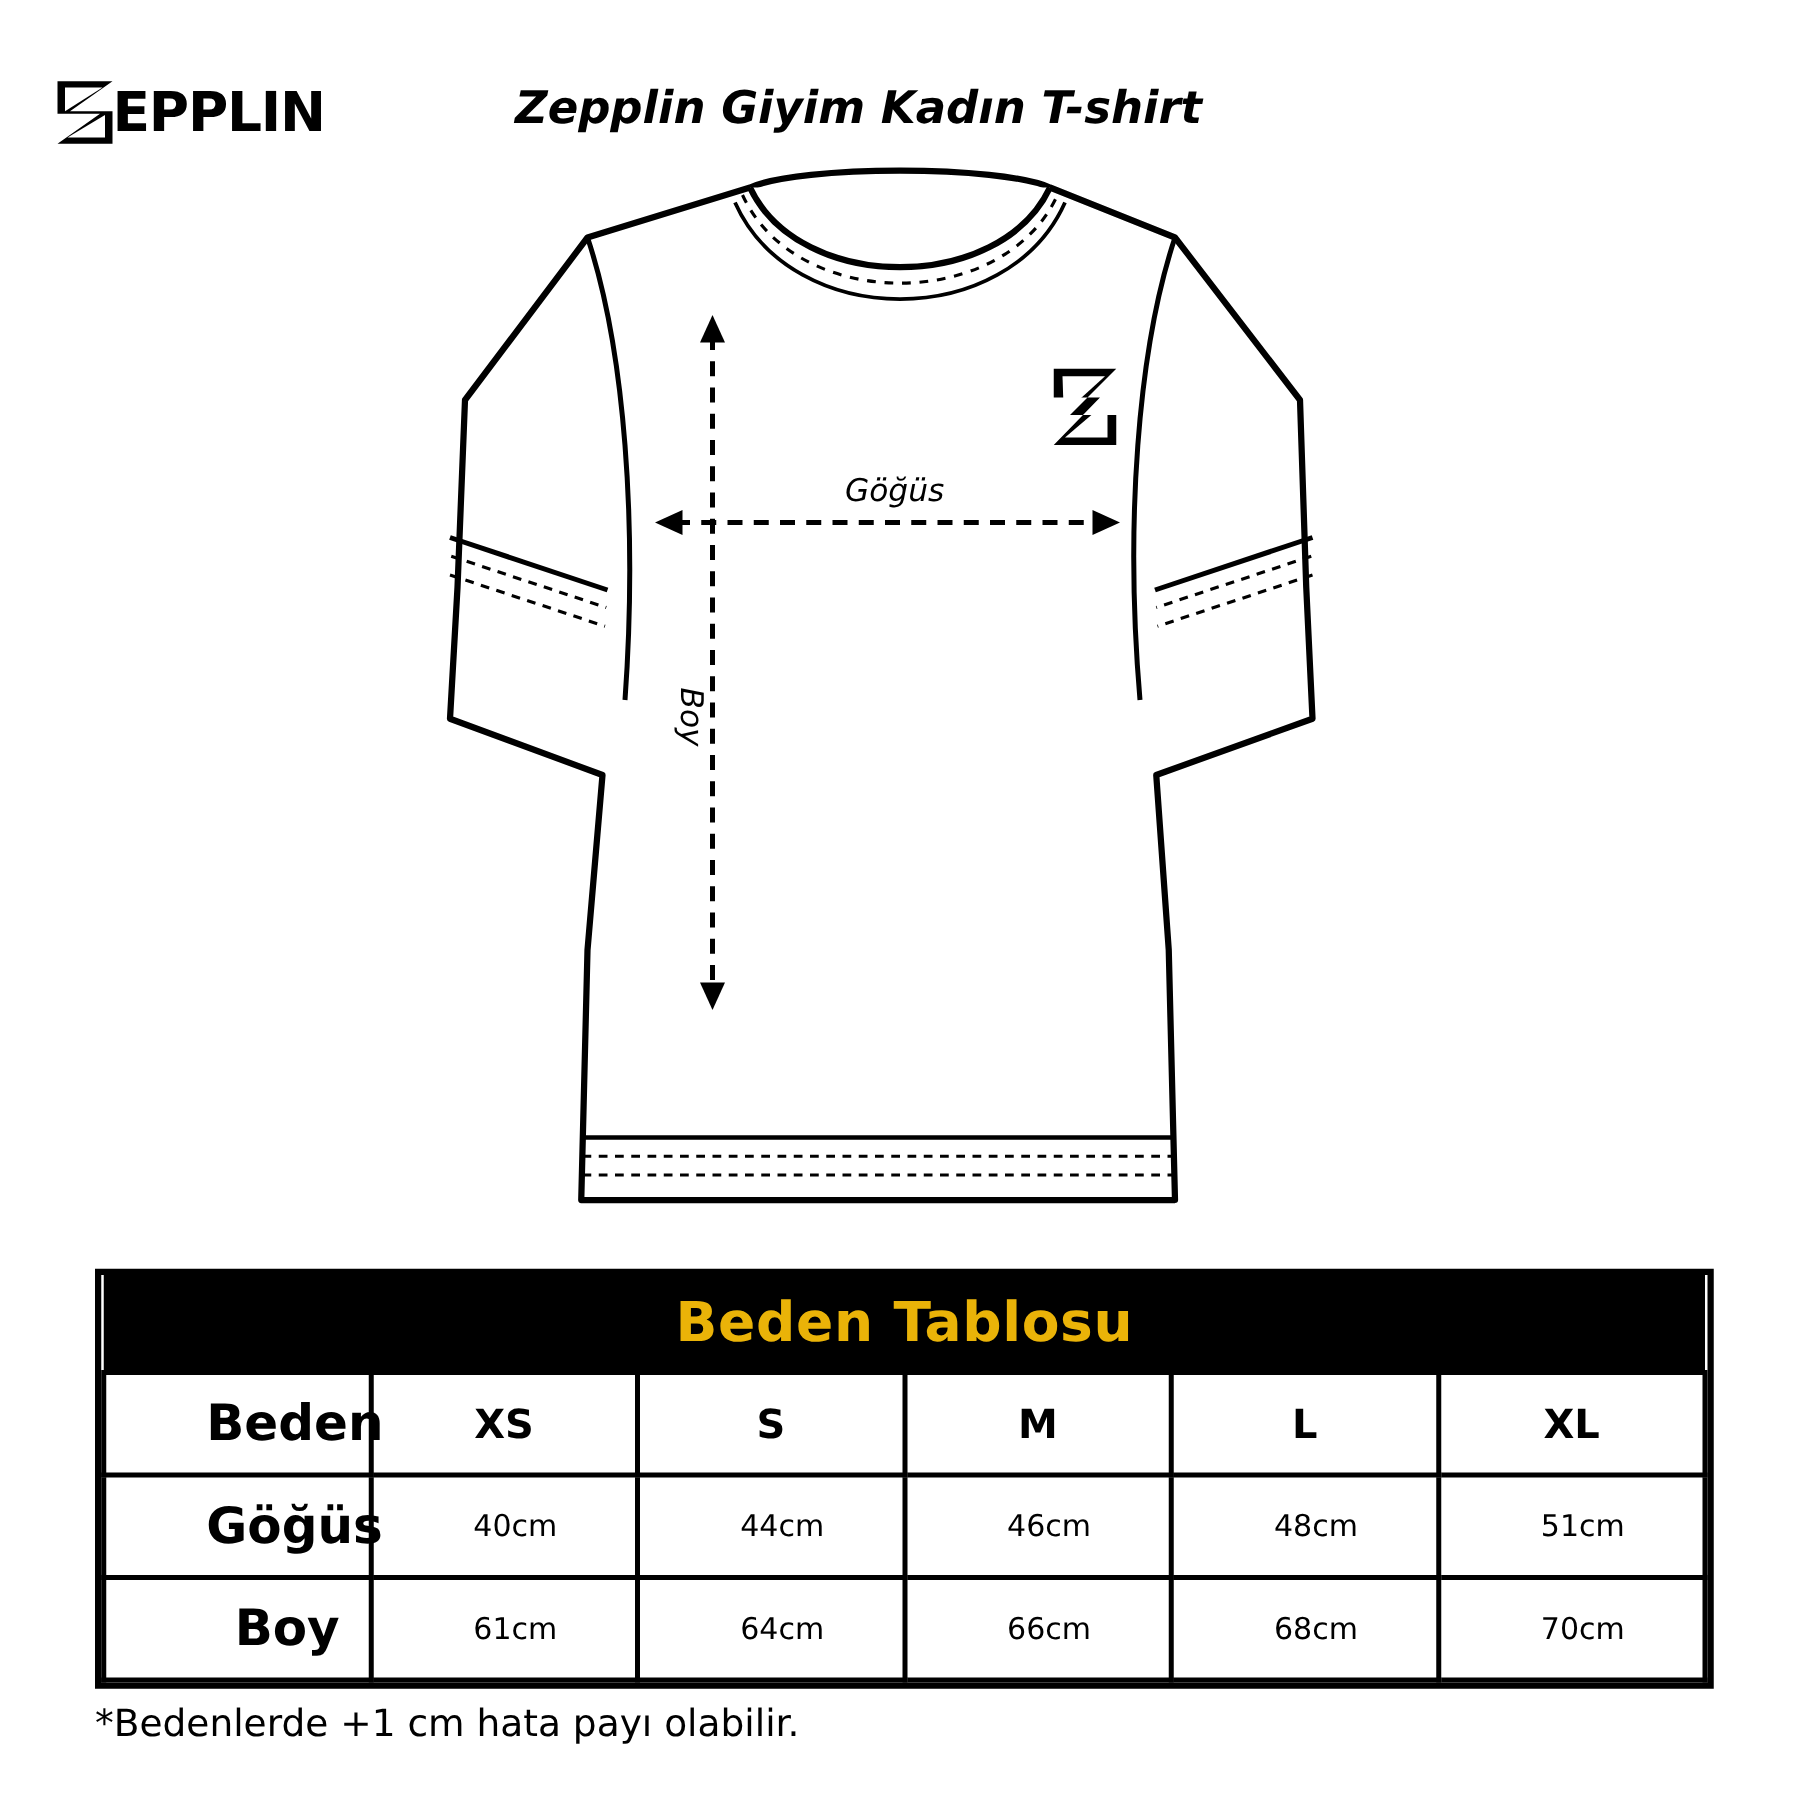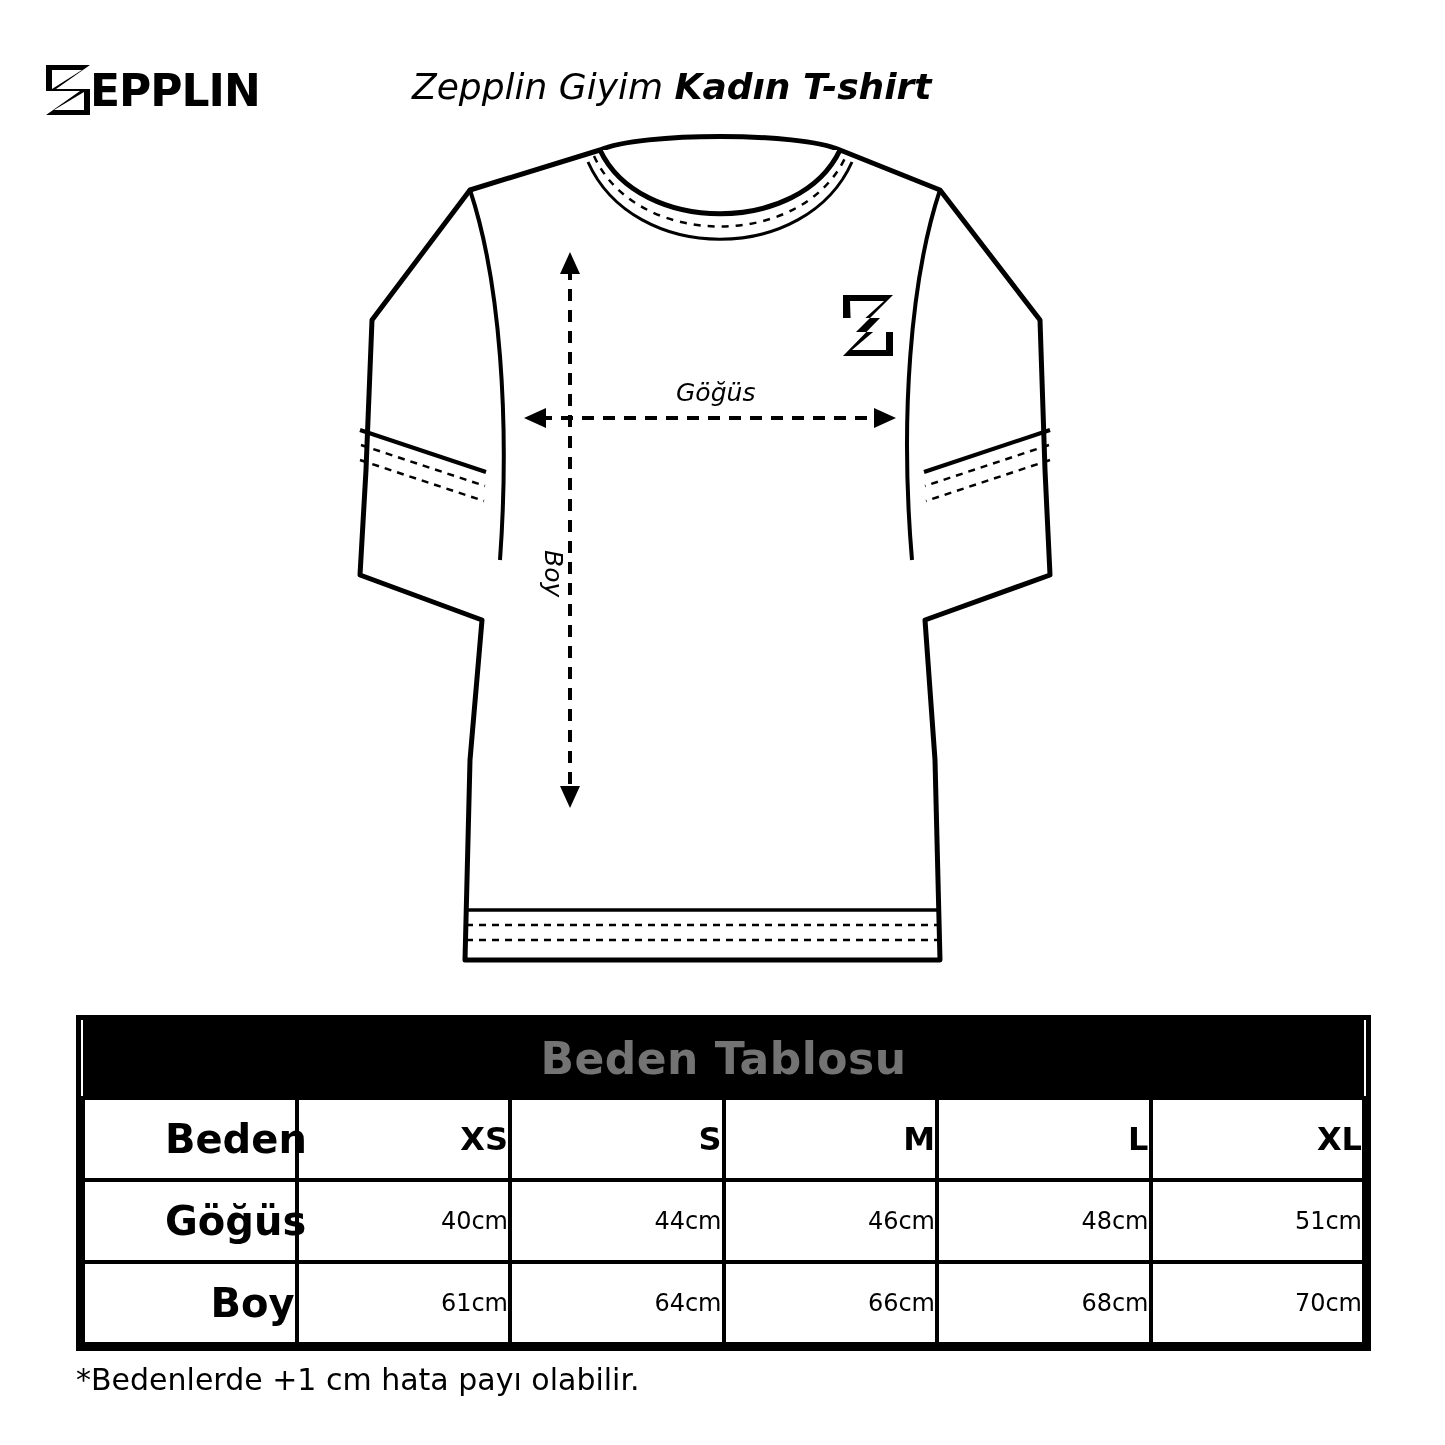--- a/index.html
+++ b/index.html
@@ -52,21 +52,21 @@
   .header-title {
     position: absolute;
     left: 412px;
     top: 66px;
     font-family: "DejaVu Sans", sans-serif;
     font-size: 36px;
     font-style: italic;
     letter-spacing: 0px;
     white-space: nowrap;
   }
-  .header-title .light { font-weight: 400; }
+  .header-title .light { font-weight: 700; }
   .header-title .bold { font-weight: 700; text-align: right; }
 
   
   .illustration {
     position: absolute;
     left: 0;
     top: 120px;
     width: 1445px;
     height: 880px;
   }
@@ -102,26 +102,26 @@
     box-sizing: border-box;
   }
   table.size-table {
     border-collapse: collapse;
     width: 100%;
     table-layout: fixed;
   }
   table.size-table td, table.size-table th {
     border: 4px solid #000;
     padding: 0;
-    text-align: right;
+    text-align: center;
     vertical-align: middle;
   }
   .table-title {
     background: #000;
-    color: #737373;
+    color: #eab308;
     text-align: center !important;
     font-size: 44px;
     font-weight: 700;
     height: 76px;
     letter-spacing: 0.5px;
     border-left: none !important;
     border-right: none !important;
     border-top: none !important;
   }
   .row-head-cell {

